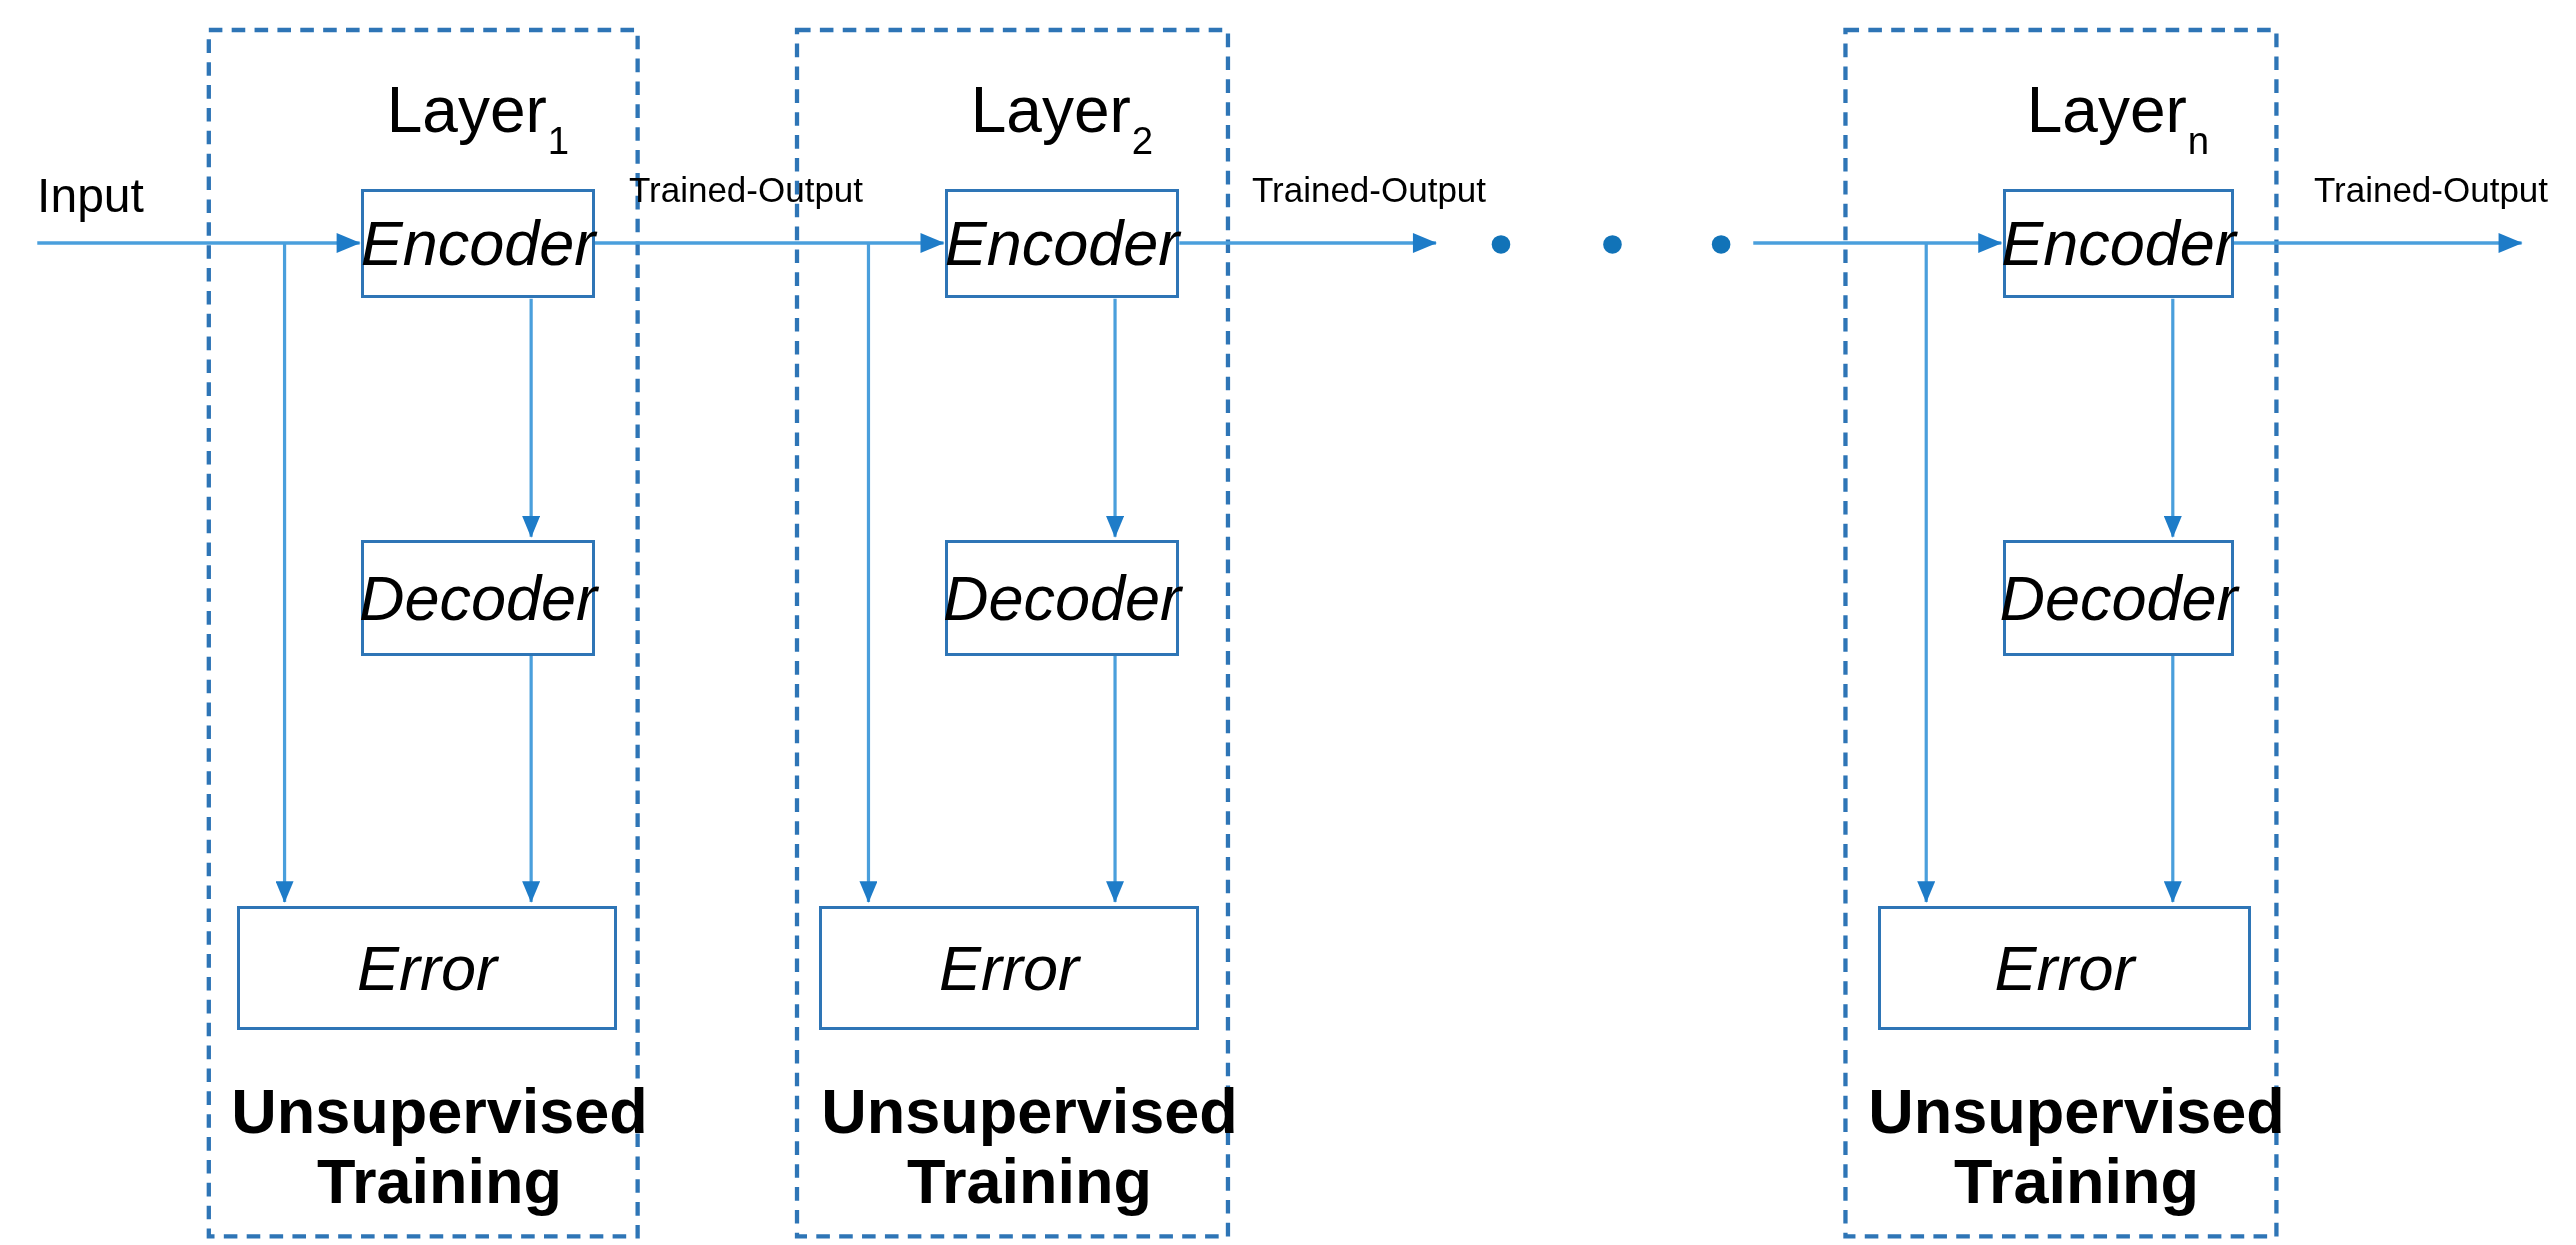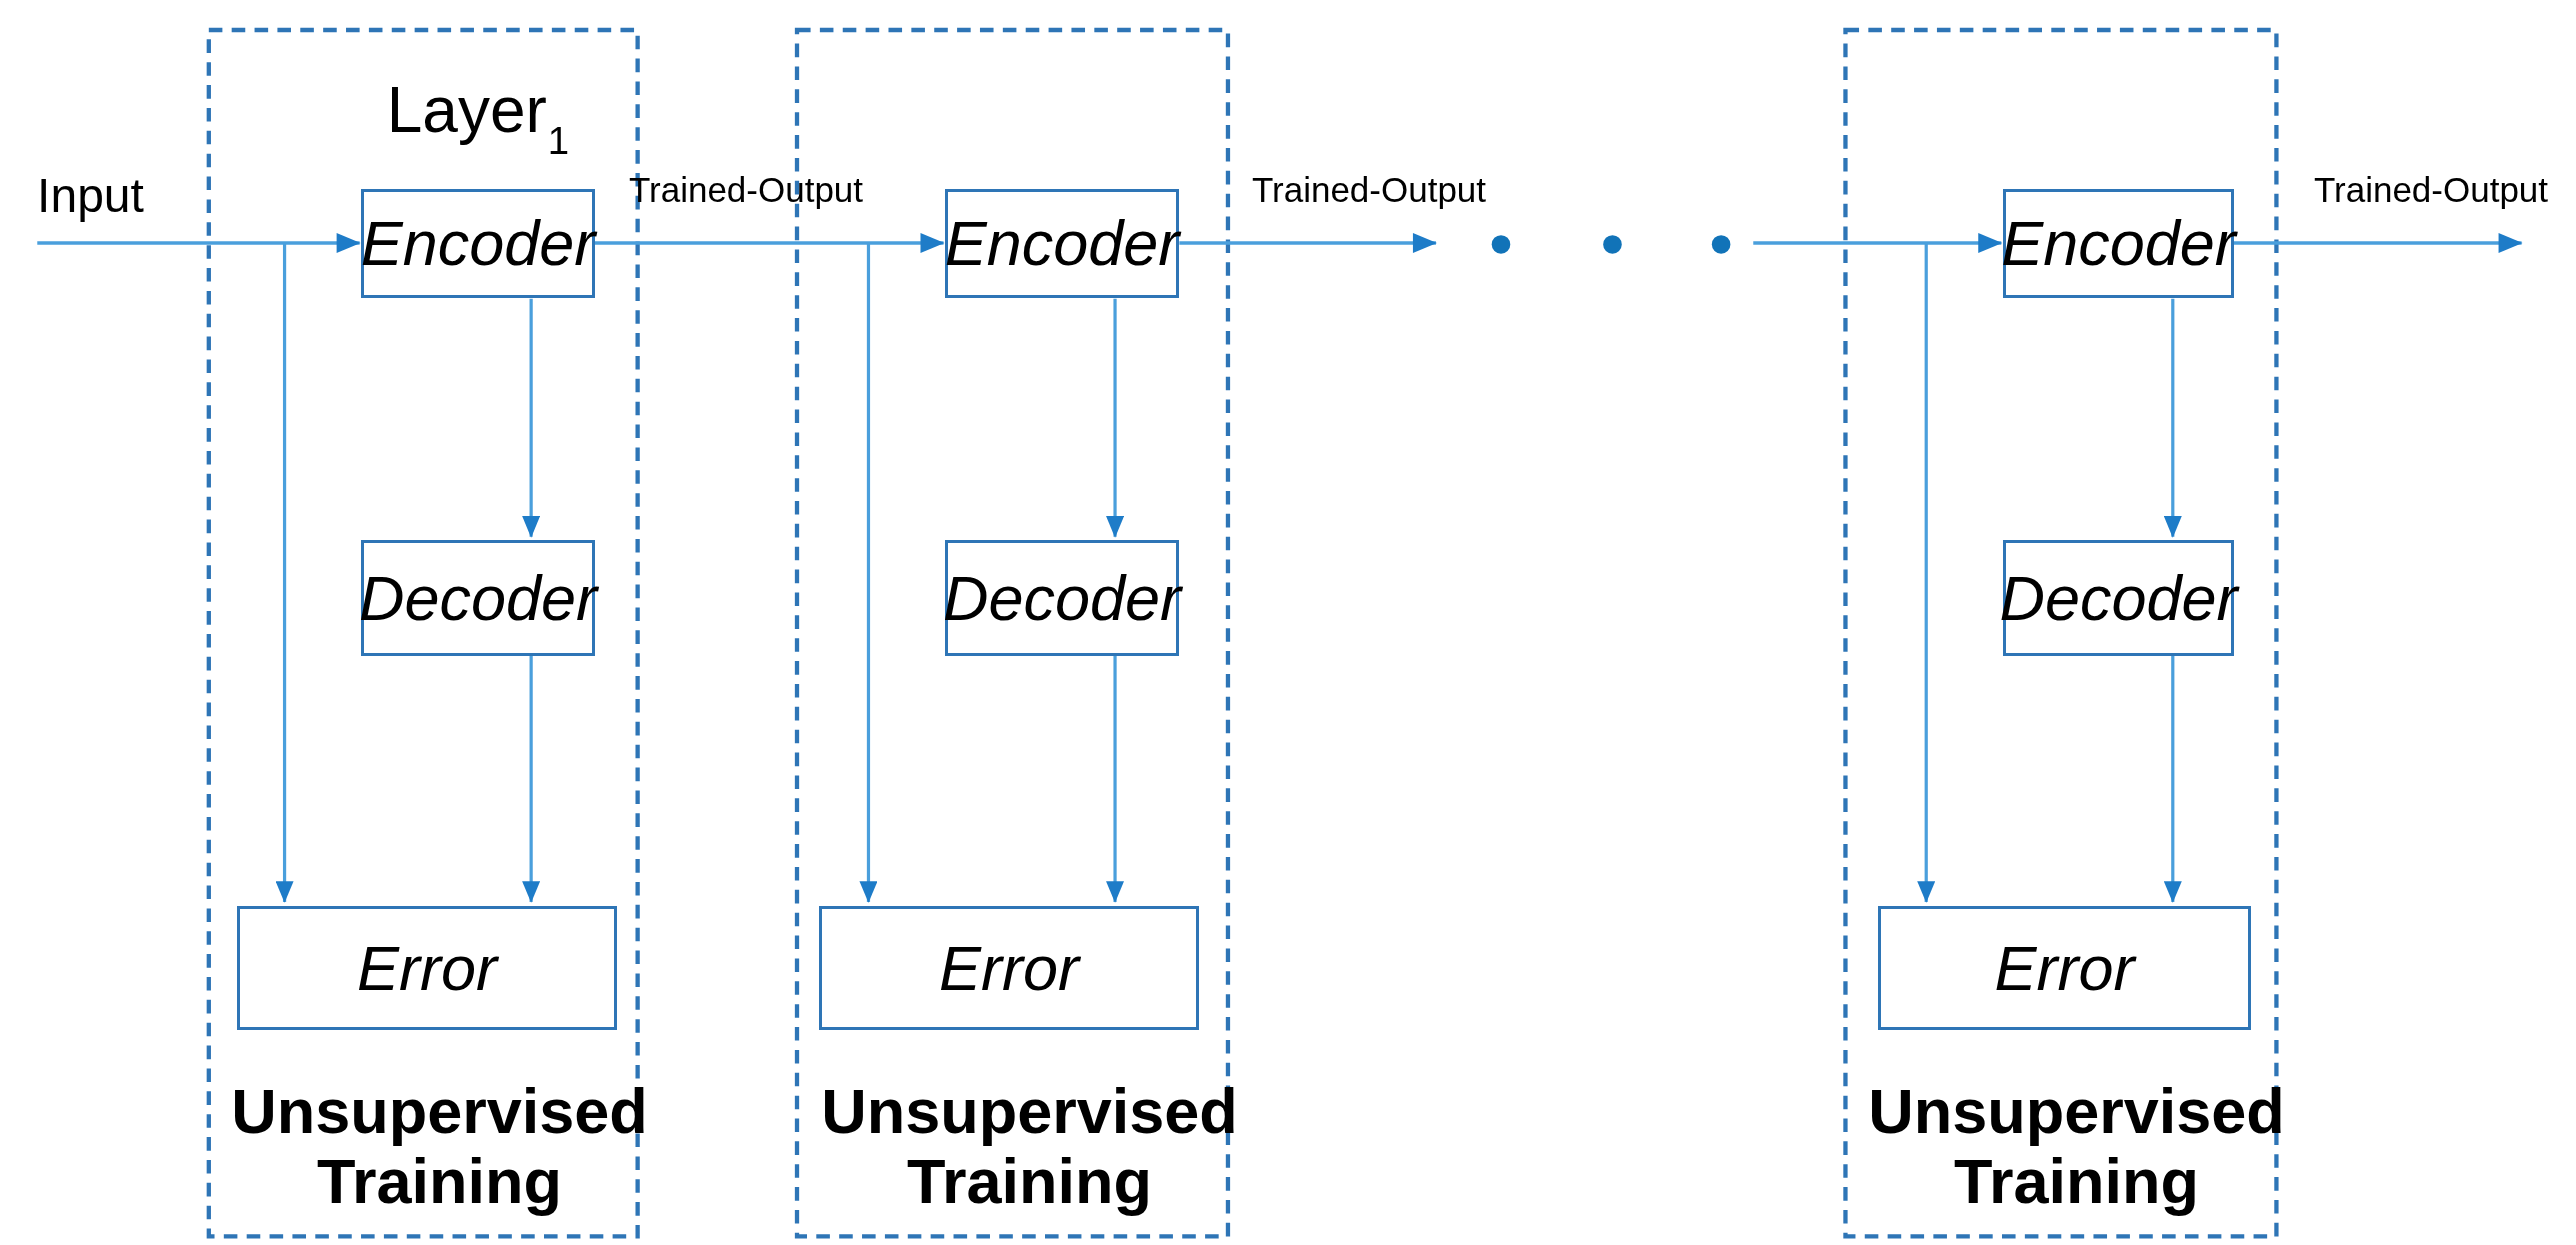--- a/index.html
+++ b/index.html
@@ -70,20 +70,26 @@
     <line class="wire v" x1="2695" y1="340" x2="2695" y2="1262" marker-end="url(#arrow)"></line>
     <line class="wire v" x1="3040" y1="418" x2="3040" y2="751" marker-end="url(#arrow)"></line>
     <line class="wire v" x1="3040" y1="917" x2="3040" y2="1262" marker-end="url(#arrow)"></line>
   </svg>
 
   <div class="txt input-label" style="left:12px;top:163px;width:157px;">Input</div>
 
   <div class="txt layer-label" style="left:299px;top:73px;width:357px;">
     <span>Layer</span><sub>1</sub>
   </div>
+  <div class="txt layer-label" style="left:883px;top:73px;width:357px;">
+    <span>Layer</span><sub>2</sub>
+  </div>
+  <div class="txt layer-label" style="left:1939px;top:73px;width:357px;">
+    <span>Layer</span><sub>n</sub>
+  </div>
 
   <div class="txt trained-output" style="left:560px;top:163px;width:372px;">Trained-Output</div>
   <div class="txt trained-output" style="left:1183px;top:163px;width:372px;">Trained-Output</div>
   <div class="txt trained-output" style="left:2245px;top:163px;width:372px;">Trained-Output</div>
 
   <div class="node" style="left:361px;top:189px;width:234px;height:109px;">
     <span>Encoder</span>
   </div>
   <div class="node" style="left:361px;top:540px;width:234px;height:116px;">
     <span>Decoder</span>

